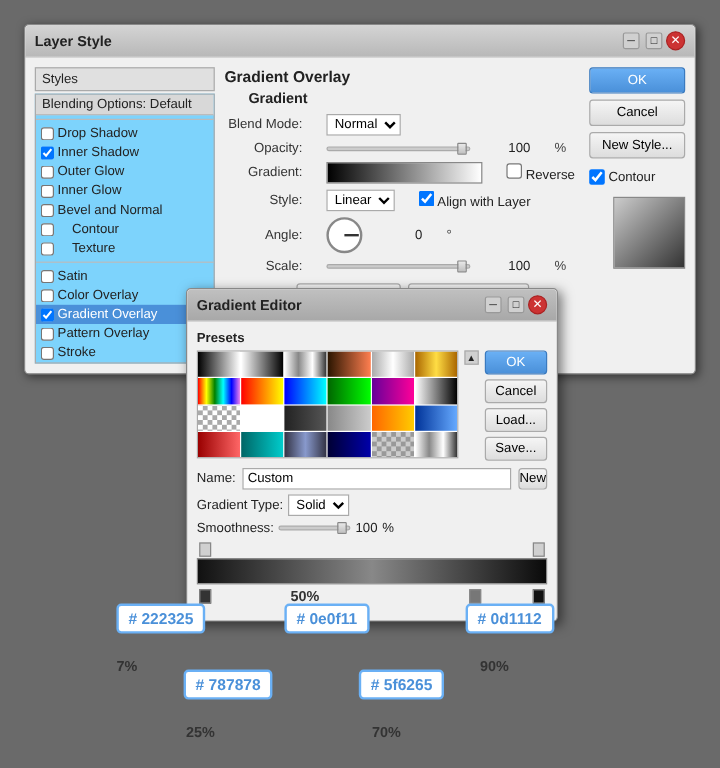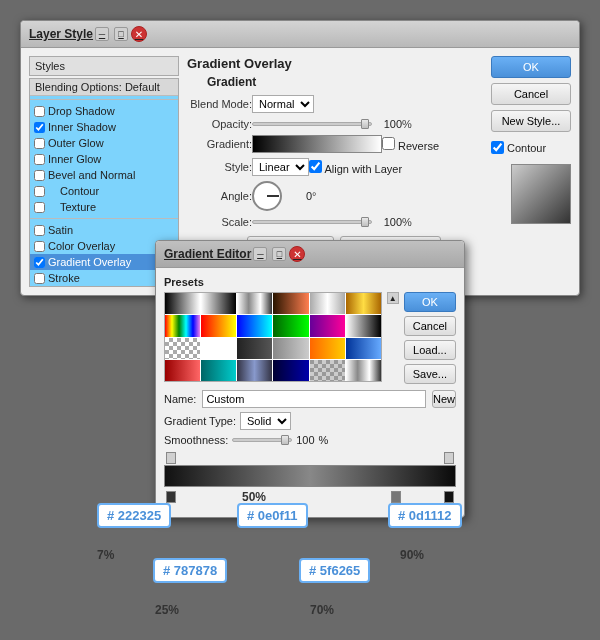--- a/index.html
+++ b/index.html
@@ -25,22 +25,22 @@
       border-radius: 4px;
       box-shadow: 2px 2px 8px rgba(0,0,0,0.5);
     }
 
     .dialog-titlebar {
       background: linear-gradient(to bottom, #d4d4d4, #b8b8b8);
       border-bottom: 1px solid #999;
       padding: 5px 8px;
       display: flex;
       align-items: center;
+      justify-content: space-between;
       border-radius: 4px 4px 0 0;
-      text-decoration: underline;
     }
 
     .dialog-titlebar-title {
       font-size: 12px;
       font-weight: bold;
       color: #222;
     }
 
     .close-btn {
       width: 16px;
@@ -130,21 +130,21 @@
       font-size: 12px;
       font-weight: bold;
       margin-bottom: 6px;
       padding-left: 20px;
     }
 
     .setting-row {
       display: flex;
       align-items: center;
       margin-bottom: 5px;
-      gap: 0;
+      gap: 20px;
     }
 
     .setting-label {
       width: 65px;
       text-align: right;
       font-size: 11px;
       color: #333;
     }
 
     .setting-slider {
@@ -536,20 +536,24 @@
           <input type="checkbox" style="">
           <span>Satin</span>
         </div>
         <div class="style-item">
           <input type="checkbox" style="">
           <span>Color Overlay</span>
         </div>
         <div class="style-item active">
           <input type="checkbox" checked="" style="">
           <span>Gradient Overlay</span>
+        </div>
+        <div class="style-item">
+          <input type="checkbox" style="">
+          <span>Pattern Overlay</span>
         </div>
         <div class="style-item">
           <input type="checkbox" style="">
           <span>Stroke</span>
         </div>
       </div>
     </div>
 
     <div class="settings-panel">
       <div class="settings-section-title">Gradient Overlay</div>

